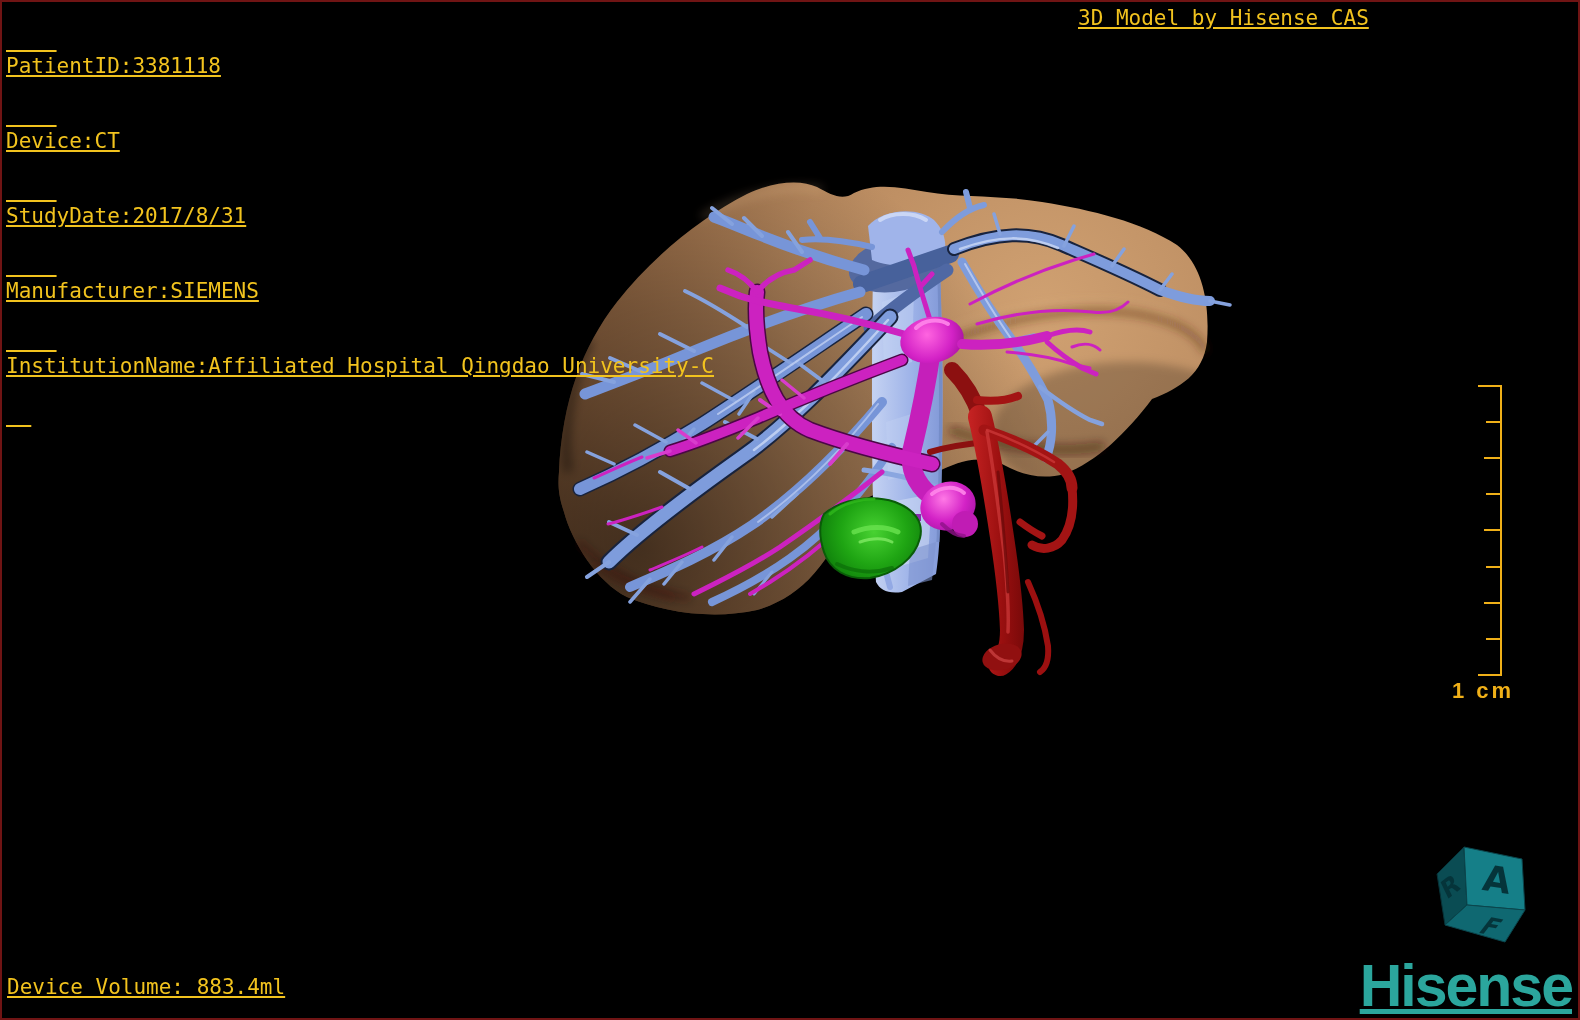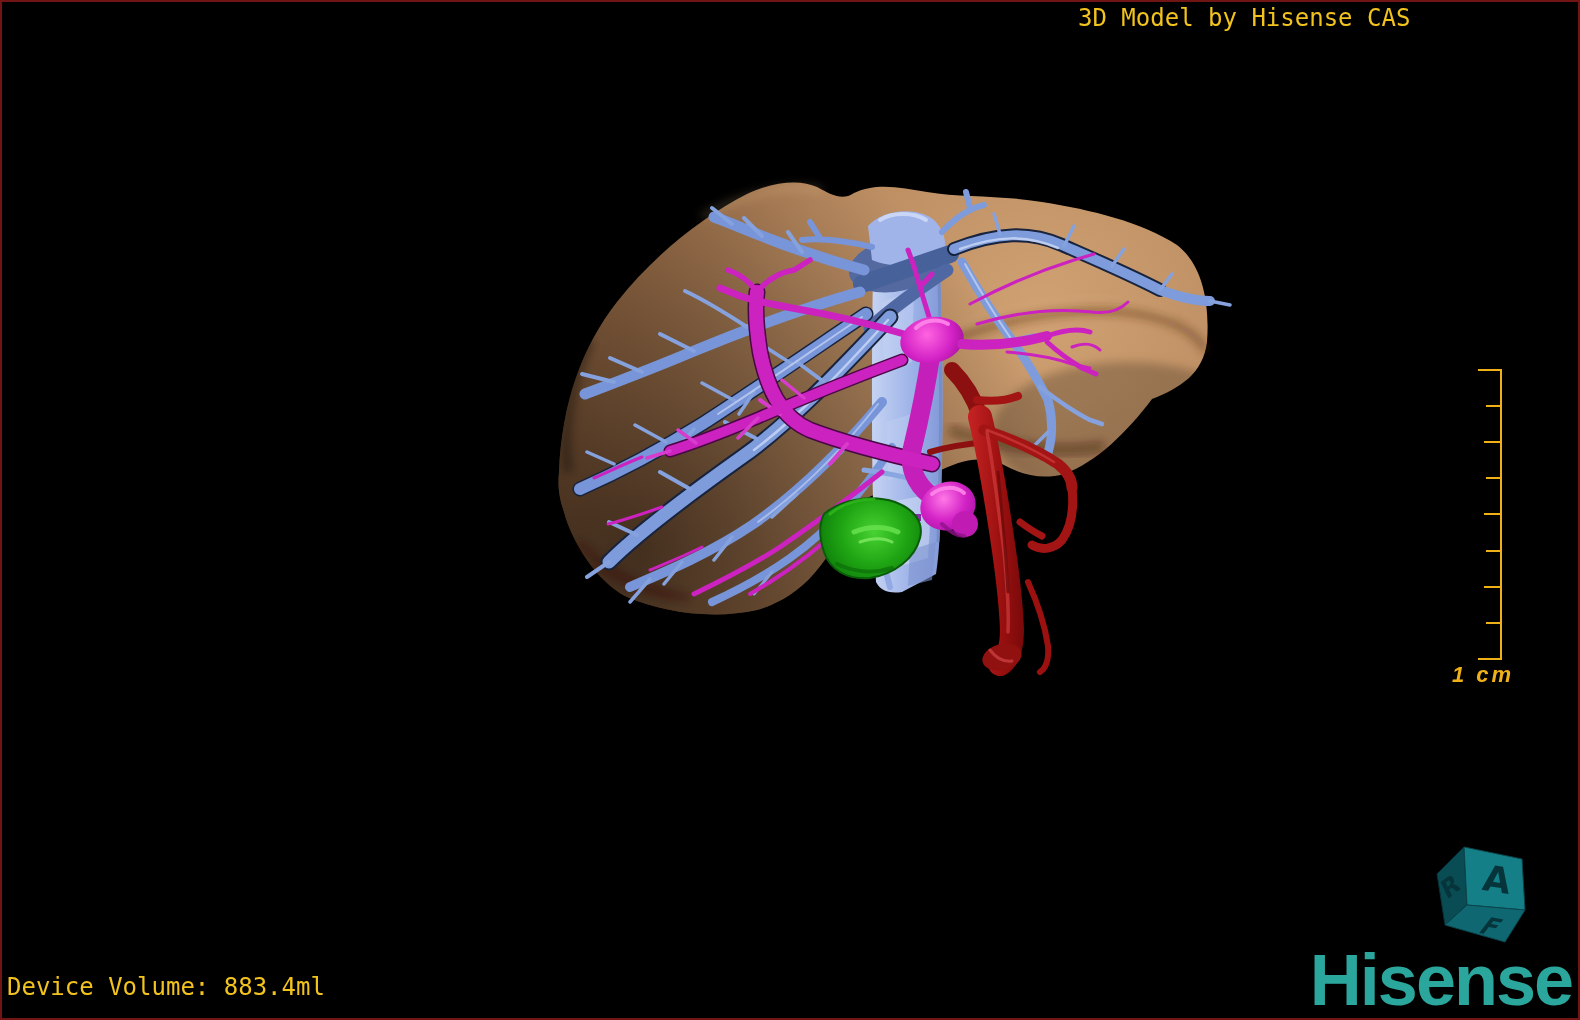--- a/index.html
+++ b/index.html
@@ -2,40 +2,40 @@
 <html><head>
 <meta charset="utf-8">
 <style>
   html,body{margin:0;padding:0;background:#111;}
   .screen{
     position:relative;width:1580px;height:1020px;background:#000;
     overflow:hidden;box-sizing:border-box;border:2px solid #701414;
     font-family:"DejaVu Sans Mono",monospace;
   }
   .scene{position:absolute;left:0;top:0;width:1580px;height:1020px;}
-  .ytext{position:absolute;color:#f2c31e;font-size:24px;line-height:25px;white-space:pre;}
+  .ytext{position:absolute;color:#f2c31e;font-size:21px;line-height:25px;white-space:pre;text-decoration:underline;}
   .info-block{left:4px;top:2px;}
   .watermark{left:1076px;top:4px;}
   .volume{left:5px;top:973px;}
   
-  .scalebar{position:absolute;left:1444px;top:360px;width:80px;height:330px;font-style:italic;}
+  .scalebar{position:absolute;left:1444px;top:376px;width:80px;height:330px;}
   .scalebar .bar{position:absolute;left:54px;top:7px;width:2px;height:291px;background:#f0b018;}
   .scalebar .tick{position:absolute;height:2px;background:#f0b018;}
   .scalebar .lbl{
     position:absolute;left:6px;top:300px;color:#f0b018;font-size:22px;font-weight:bold;
     font-family:"Liberation Sans",sans-serif;letter-spacing:3px;
   }
   
   .cube{position:absolute;left:1425px;top:836px;width:110px;height:110px;}
   .cube text{font-family:"DejaVu Sans",sans-serif;font-weight:bold;fill:#05343a;}
   
   .logo{
     position:absolute;right:6px;bottom:2px;color:#2ba69d;
     font-family:"Liberation Sans",sans-serif;font-weight:700;
-    font-size:72px;letter-spacing:-2px;line-height:1.0;
+    font-size:59px;letter-spacing:-2px;line-height:1.0;text-decoration:underline;
   }
 </style>
 </head>
 <body>
 
 <div class="screen">
 
   <svg class="scene" viewBox="0 0 1580 1020">
     <defs>
       <radialGradient id="gLiver" gradientUnits="userSpaceOnUse" cx="1040" cy="310" r="560">
@@ -210,20 +210,27 @@
     <g>
       <path fill="url(#gGB)" stroke="#0a5c08" stroke-width="2" d="M822,512 C838,498 868,492 893,500
         C912,507 922,520 918,536 C913,556 893,572 868,576 C845,578 828,568 822,550 C818,538 816,524 822,512 Z"></path>
       <path d="M852,530 C866,524 884,524 896,530" stroke="#66e04c" stroke-width="5" fill="none" opacity="0.85" stroke-linecap="round"></path>
       <path d="M858,540 C870,536 882,536 890,540" stroke="#8af06c" stroke-width="3" fill="none" opacity="0.7" stroke-linecap="round"></path>
       <path d="M835,562 C852,570 872,572 890,566" stroke="#0b6e08" stroke-width="4" fill="none" opacity="0.7" stroke-linecap="round"></path>
       <path d="M828,512 C840,502 856,497 872,497" stroke="#2fb81c" stroke-width="3" fill="none" opacity="0.8" stroke-linecap="round"></path>
     </g>
   </svg>
 
+  <div class="ytext info-block">
+    <div>PatientID:3381118</div>
+    <div>Device:CT</div>
+    <div>StudyDate:2017/8/31</div>
+    <div>Manufacturer:SIEMENS</div>
+    <div>InstitutionName:Affiliated Hospital Qingdao University-C</div>
+  </div>
 
   <div class="ytext watermark">3D Model by Hisense CAS</div>
 
   <div class="ytext volume">Device Volume: 883.4ml</div>
 
   <div class="scalebar">
     <div class="bar"></div>
     <div class="tick" style="top:7px;   left:32px;width:22px;"></div>
     <div class="tick" style="top:43px;  left:40px;width:14px;"></div>
     <div class="tick" style="top:79px;  left:38px;width:16px;"></div>

